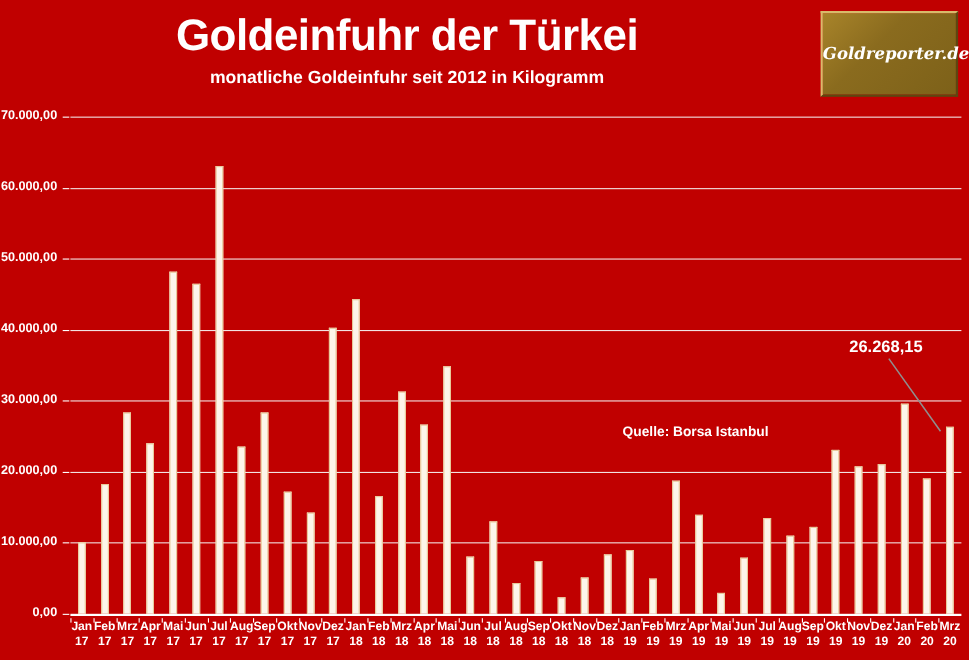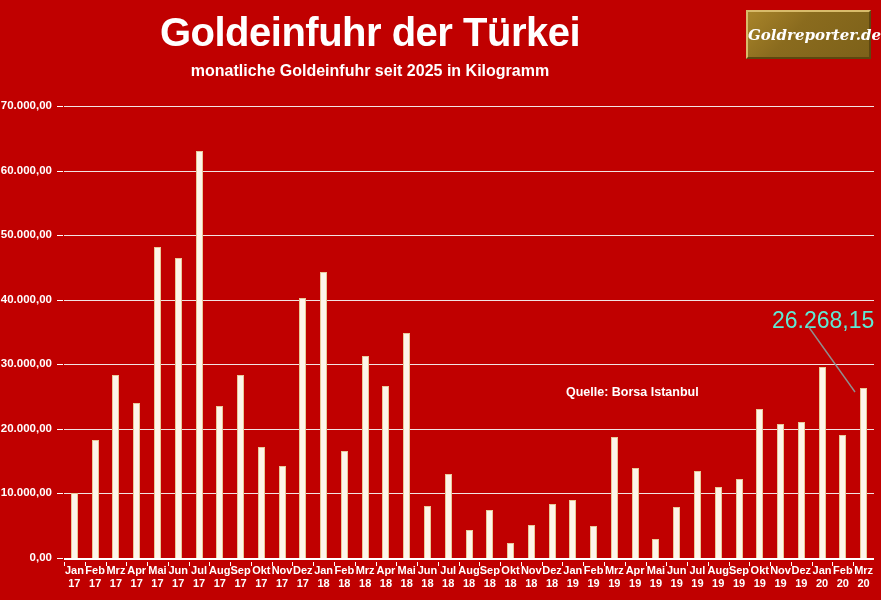--- a/index.html
+++ b/index.html
@@ -52,21 +52,21 @@
     font-weight: bold;
     color: #ffffff;
     white-space: nowrap;
   }
   
   .logo-box {
     position: absolute;
     left: 746px;
     top: 10px;
     width: 125px;
-    height: 49px;
+    height: 78px;
     background: linear-gradient(135deg, #a8842a 0%, #8a6b1e 40%, #7d6119 100%);
     border-top: 2px solid #d8bb6a;
     border-left: 2px solid #d8bb6a;
     border-right: 2px solid #5d4710;
     border-bottom: 2px solid #5d4710;
     box-sizing: border-box;
   }
   .logo-text {
     position: absolute;
     left: 0;
@@ -160,41 +160,42 @@
     top: 385px;
     font-size: 12.5px;
     font-weight: bold;
     color: #ffffff;
     white-space: nowrap;
   }
   .value-callout {
     position: absolute;
     left: 772px;
     top: 307px;
-    font-size: 23px;
-    color: #5eead4;
-    white-space: nowrap;
+    font-size: 15px;
+    color: #ffffff;
+    white-space: nowrap;
+    font-weight: bold;
   }
   .callout-line {
     position: absolute;
     left: 690px;
     top: 320px;
     width: 190px;
     height: 80px;
     pointer-events: none;
   }
 </style>
 </head>
 <body>
 
 <div id="chart-root">
 
   <div class="header">
     <div class="chart-title">Goldeinfuhr der Türkei</div>
-    <div class="chart-subtitle">monatliche Goldeinfuhr seit 2025 in Kilogramm</div>
+    <div class="chart-subtitle">monatliche Goldeinfuhr seit 2012 in Kilogramm</div>
   </div>
 
   <div class="logo-box">
     <div class="logo-text">Goldreporter.de</div>
   </div>
 
   <div class="plot" id="plot">
       <div class="gridline" style="top: 6px;"></div>
       <div class="tickmark" style="top: 6px; left: -7px;"></div>
       <div class="ytick-label" style="top: -1px;">70.000,00</div>

